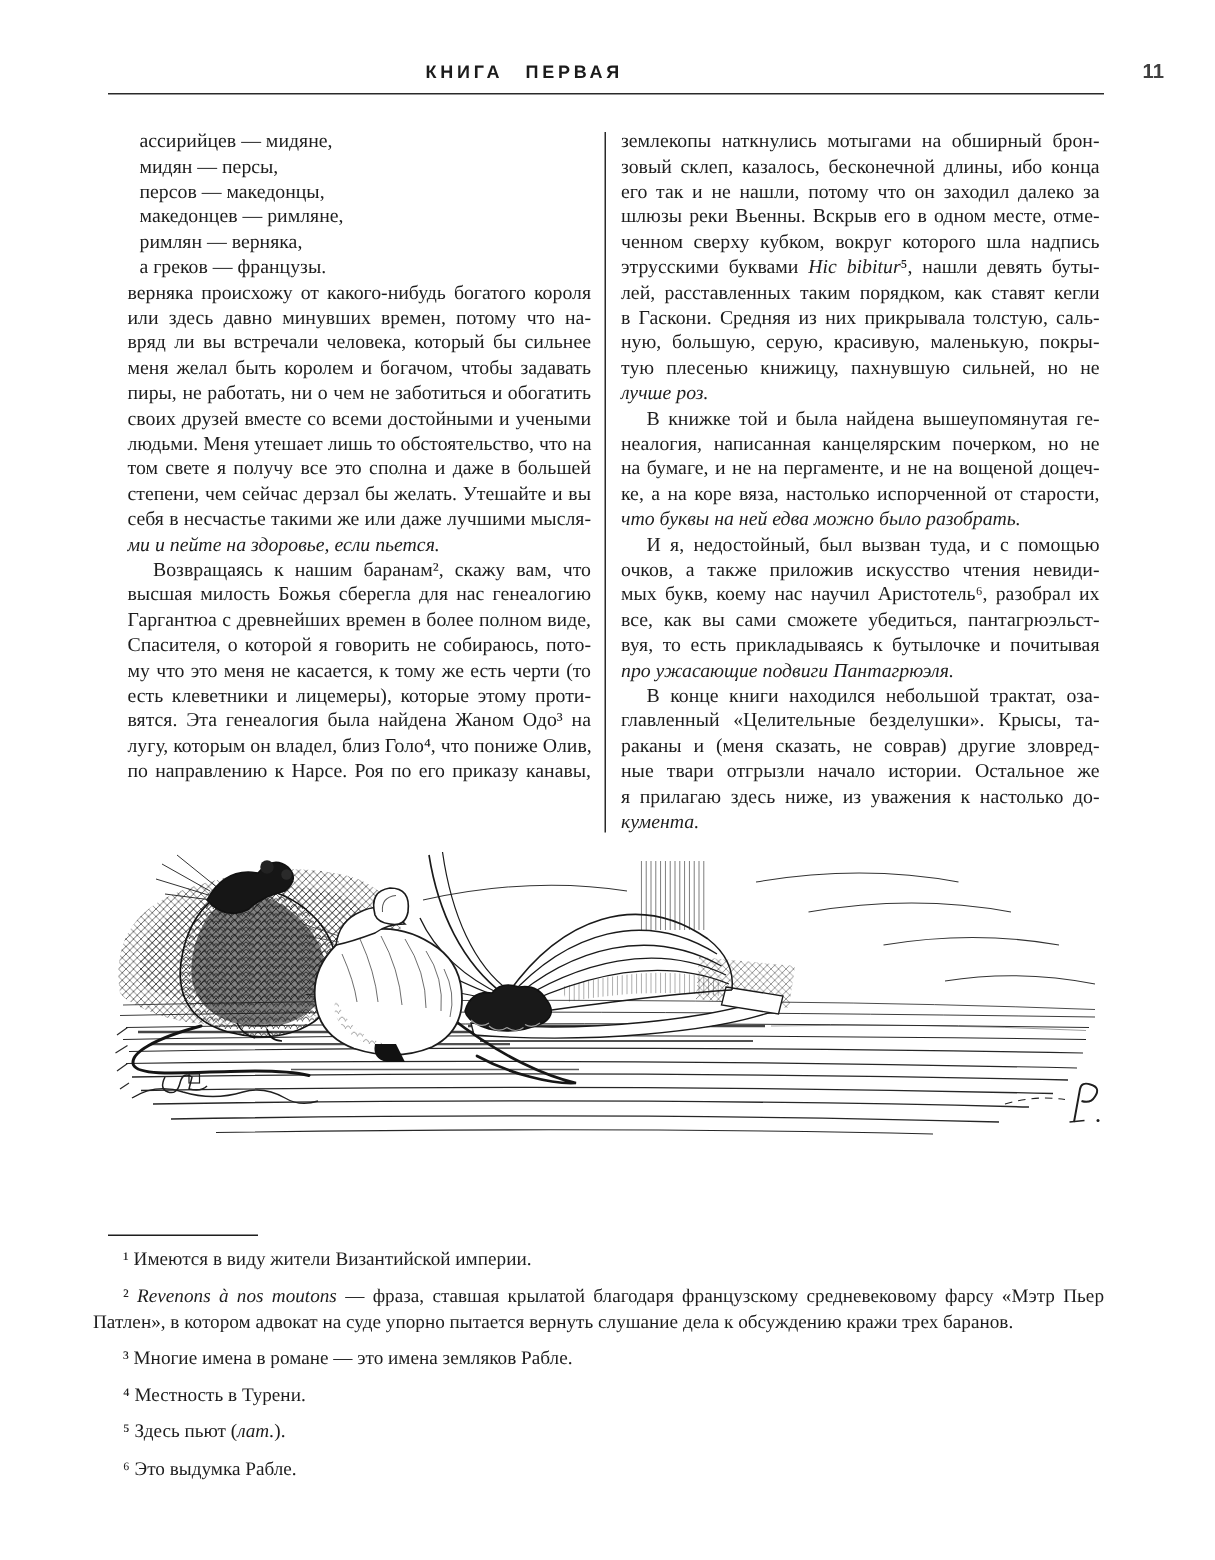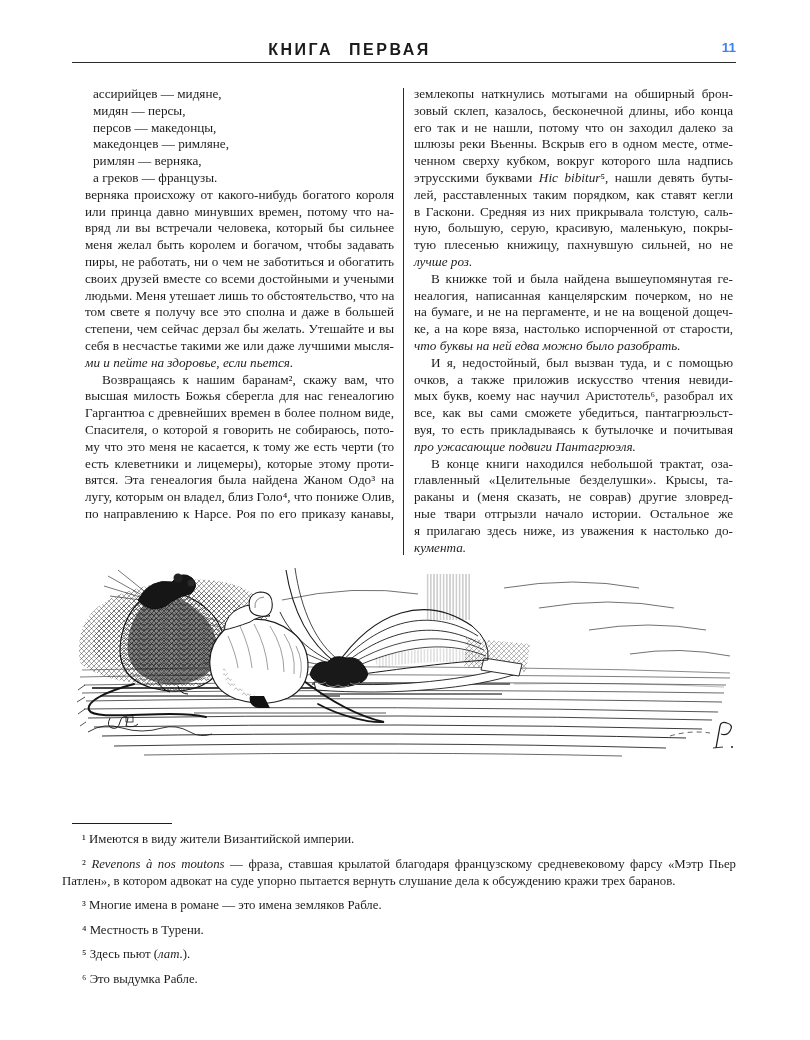--- a/index.html
+++ b/index.html
@@ -1,24 +1,24 @@
 <!DOCTYPE html>
 <html><head>
 <meta charset="utf-8">
 <style>
   html,body{margin:0;padding:0;background:#ffffff;}
   .page{position:relative;width:810px;height:1040px;background:#ffffff;
         font-family:"Liberation Serif","DejaVu Serif",serif;color:#1d1d1d;overflow:hidden;}
 
   
   .running-head{position:absolute;top:41px;left:0;width:699px;text-align:center;
-    font-family:"Liberation Sans","DejaVu Sans",sans-serif;font-size:16px;font-weight:700;
+    font-family:"Liberation Sans","DejaVu Sans",sans-serif;font-size:12px;font-weight:700;
     letter-spacing:2.5px;word-spacing:9px;color:#1b1b1b;}
-  .page-number{position:absolute;top:40px;left:700px;width:36px;text-align:right;
-    font-family:"Liberation Sans","DejaVu Sans",sans-serif;font-size:13.5px;font-weight:600;color:#3b82f6;}
+  .page-number{position:absolute;top:40px;left:740px;width:36px;text-align:right;
+    font-family:"Liberation Sans","DejaVu Sans",sans-serif;font-size:13.5px;font-weight:600;color:#404040;}
   .head-rule{position:absolute;top:62px;left:72px;width:664px;height:1px;background:#2a2a2a;}
 
   
   .col{position:absolute;top:86px;height:470px;font-size:13.2px;line-height:16.8px;overflow:visible;}
   .col-left{left:85px;width:309px;}
   .col-right{left:414px;width:319px;}
   .col-divider{position:absolute;top:88px;left:403px;width:1px;height:467px;background:#2a2a2a;}
   .line{height:16.8px;text-align:justify;text-align-last:justify;white-space:nowrap;}
   .line.last{text-align-last:left;font-style:italic;}
   .line.verse{text-align-last:left;padding-left:8px;}
@@ -43,21 +43,21 @@
   <div class="head-rule"></div>
 
   <div class="col col-left">
       <div class="line verse">ассирийцев — мидяне,</div>
       <div class="line verse">мидян — персы,</div>
       <div class="line verse">персов — македонцы,</div>
       <div class="line verse">македонцев — римляне,</div>
       <div class="line verse">римлян — верняка,</div>
       <div class="line verse">а греков — французы.</div>
       <div class="line">верняка происхожу от какого-нибудь богатого короля</div>
-      <div class="line">или принца давно минувших времен, потому что на-</div>
+      <div class="line">или здесь давно минувших времен, потому что на-</div>
       <div class="line">вряд ли вы встречали человека, который бы сильнее</div>
       <div class="line">меня желал быть королем и богачом, чтобы задавать</div>
       <div class="line">пиры, не работать, ни о чем не заботиться и обогатить</div>
       <div class="line">своих друзей вместе со всеми достойными и учеными</div>
       <div class="line">людьми. Меня утешает лишь то обстоятельство, что на</div>
       <div class="line">том свете я получу все это сполна и даже в большей</div>
       <div class="line">степени, чем сейчас дерзал бы желать. Утешайте и вы</div>
       <div class="line">себя в несчастье такими же или даже лучшими мысля-</div>
       <div class="line last">ми и пейте на здоровье, если пьется.</div>
       <div class="line indent">Возвращаясь к нашим баранам², скажу вам, что</div>

